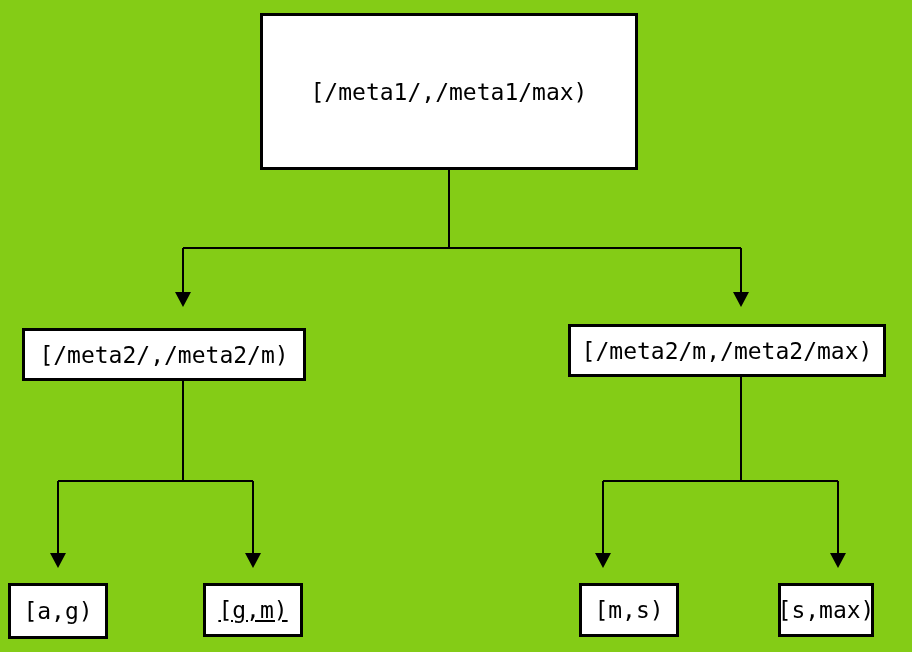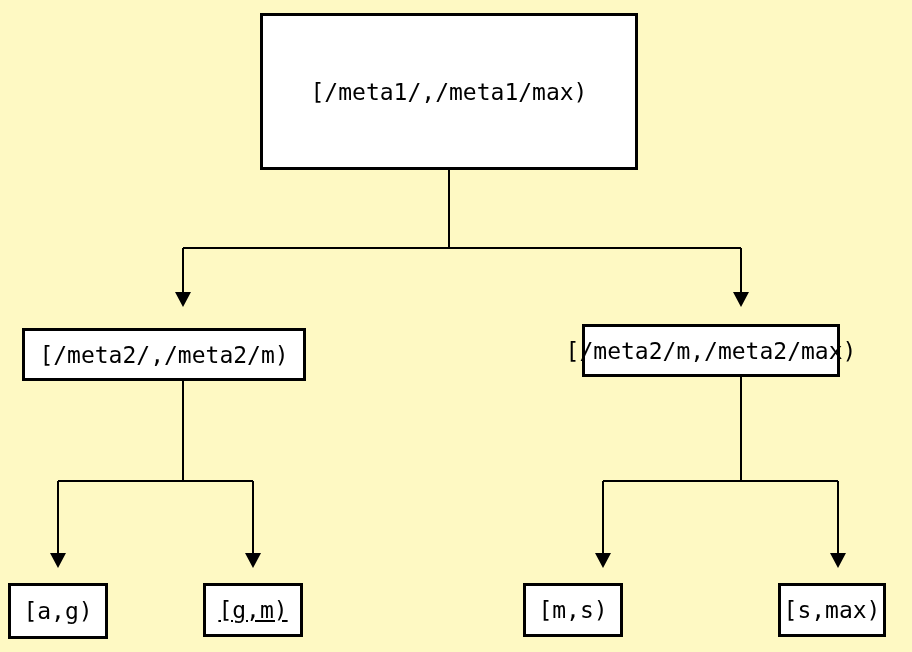--- a/index.html
+++ b/index.html
@@ -4,21 +4,21 @@
 <style>
   html, body {
     margin: 0;
     padding: 0;
     background: #ffffff;
   }
   .stage {
     position: relative;
     width: 912px;
     height: 652px;
-    background: #fef9c3;
+    background: #84cc16;
     overflow: hidden;
     font-family: "DejaVu Sans Mono", "Liberation Mono", monospace;
   }
   .connectors {
     position: absolute;
     left: 0;
     top: 0;
     width: 912px;
     height: 652px;
   }
@@ -39,25 +39,25 @@
     display: flex;
     align-items: center;
     justify-content: center;
     color: #000000;
     font-size: 23px;
     letter-spacing: 0;
     white-space: nowrap;
   }
   .node-root   { left: 260px; top: 13px;  width: 378px; height: 157px; }
   .node-left   { left: 22px;  top: 328px; width: 284px; height: 53px; }
-  .node-right  { left: 582px; top: 324px; width: 258px; height: 53px; }
+  .node-right  { left: 568px; top: 324px; width: 318px; height: 53px; }
   .node-leaf-ag   { left: 8px;   top: 583px; width: 100px; height: 56px; }
   .node-leaf-gm   { left: 203px; top: 583px; width: 100px; height: 54px; text-decoration: underline; }
-  .node-leaf-ms   { left: 523px; top: 583px; width: 100px; height: 54px; }
-  .node-leaf-smax { left: 778px; top: 583px; width: 108px; height: 54px; }
+  .node-leaf-ms   { left: 579px; top: 583px; width: 100px; height: 54px; }
+  .node-leaf-smax { left: 778px; top: 583px; width: 96px; height: 54px; }
 </style>
 </head>
 <body>
 
 <div class="stage">
 
   <svg class="connectors" viewBox="0 0 912 652" xmlns="http://www.w3.org/2000/svg" aria-hidden="true">
 
     <path d="M449 170 V248"></path>
 

